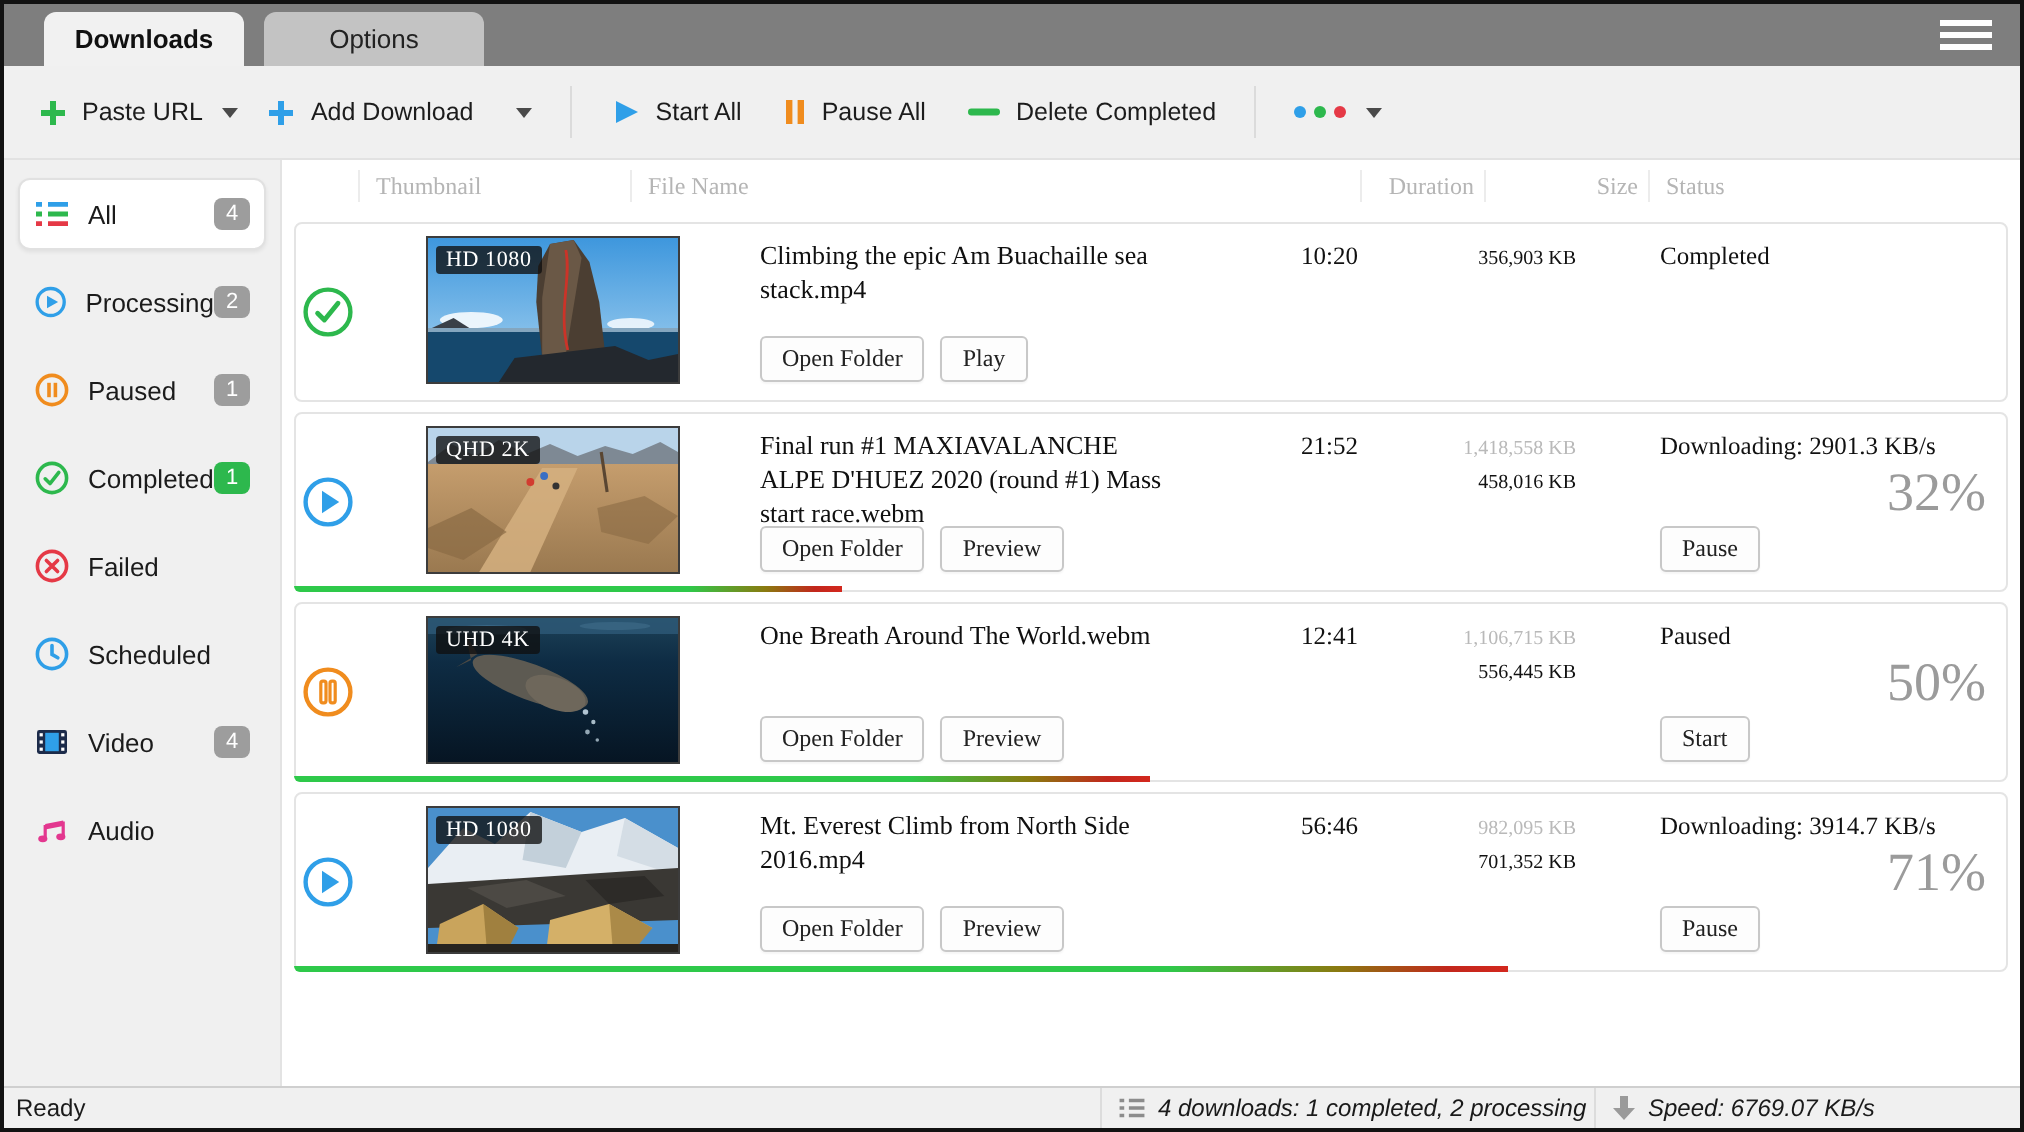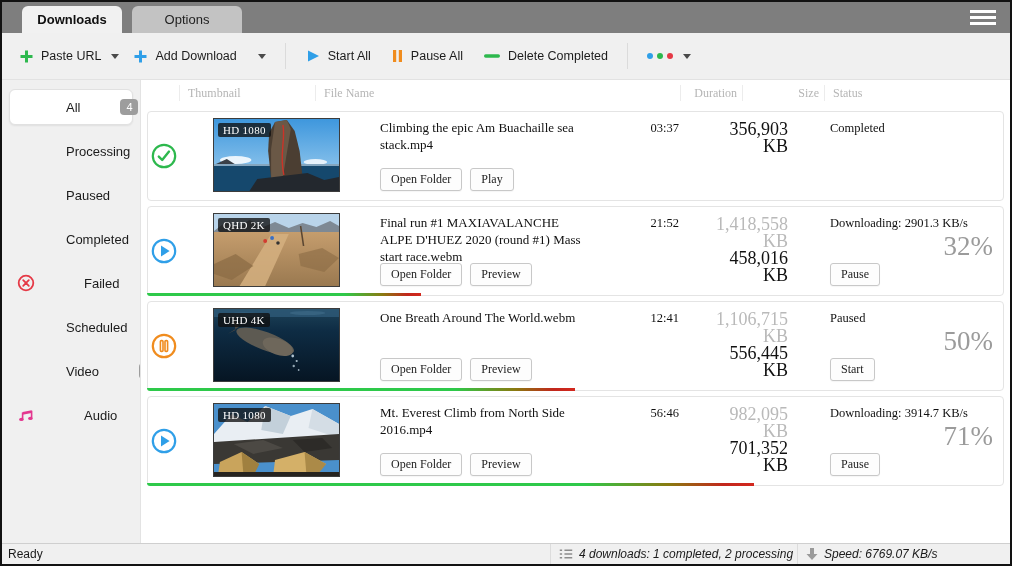--- a/index.html
+++ b/index.html
@@ -27,21 +27,21 @@
   .caret { width:0; height:0; border-left:4px solid transparent; border-right:4px solid transparent;
            border-top:5px solid #4a4a4a; margin-left:3px; cursor:pointer; }
   .tb-sep { width:1px; height:26px; background:#dbdbdb; margin:0 12px; }
   .dots { display:flex; gap:4px; align-items:center; }
   .dot { width:6px; height:6px; border-radius:50%; }
 
   
   .content { flex:1; display:flex; min-height:0; }
   .sidebar { width:138px; background:#f0f0f0; padding-top:9px; }
   .side-item { height:36px; margin:0 7px 8px 7px; display:flex; align-items:center;
-               padding:0 7px; border-radius:6px; cursor:pointer; border:1px solid transparent;gap:40px; }
+               padding:0 7px; border-radius:6px; cursor:pointer; border:1px solid transparent; }
   .side-item--selected { background:#fff; border-color:#e1e1e1; box-shadow:0 1px 2px rgba(0,0,0,.07); }
   .side-label { font-size:13px; color:#1b1b1b; margin-left:9px; }
   .side-badge { margin-left:auto; background:#9d9d9d; color:#fff; font-size:11px; line-height:16px;
                 padding:0 5px; min-width:18px; text-align:center; border-radius:4px; }
   .side-badge--green { background:#2db84d; }
 
   .main { flex:1; background:#fff; border-left:1px solid #e3e3e3; display:flex;
           flex-direction:column; min-width:0;font-family:Liberation Serif, serif; }
   .grid6 { display:grid; grid-template-columns:32px 136px 1fr 62px 82px 180px; }
   .list-header { height:26px; align-items:center; margin:0 6px; color:#b5b5b5;
@@ -59,21 +59,21 @@
   .thumb { width:127px; height:74px; border:1px solid #3c3c3c; position:relative; overflow:hidden; }
   .thumb svg { display:block; width:100%; height:100%; }
   .quality-badge { position:absolute; top:4px; left:4px; background:rgba(16,16,16,.78);
                    color:#fff; font-size:11px; padding:1px 5px; border-radius:2px; letter-spacing:.3px; }
   .cell-title { position:relative; padding:8px 10px 0 6px; font-size:13px; color:#101010; line-height:1.3; }
   .row-buttons { position:absolute; left:6px; bottom:9px; display:flex; gap:8px; }
   .btn { background:#fdfdfd; border:1px solid #c8c8c8; border-radius:3px; font-size:12px;
          color:#222; padding:3px 10px; cursor:pointer; font-family:inherit;
          box-shadow:0 1px 1px rgba(0,0,0,.04); }
   .cell-duration { text-align:right; padding:9px 4px 0 0; font-size:12.5px; color:#111; }
-  .cell-size { text-align:right; padding:9px 6px 0 0; font-size:18px; line-height:17px; }
+  .cell-size { text-align:right; padding:9px 6px 0 0; font-size:10px; line-height:17px; }
   .size-total { color:#b9b9b9; display:block; }
   .size-done { color:#111; display:block; }
   .cell-status { position:relative; padding:9px 0 0 7px; font-size:12.5px; color:#111; }
   .percent { position:absolute; right:10px; top:24px; font-size:27px; color:#9b9b9b; }
   .action-btn { position:absolute; left:7px; bottom:9px; }
   .progress { position:absolute; left:-1px; bottom:-1px; height:3px;
               background:linear-gradient(90deg,#2ec94a 0%,#2ec94a 72%,#8a7a10 86%,#c2271c 95%,#d3281e 100%);
               border-radius:0 0 0 3px; }
 
   
@@ -268,21 +268,21 @@
               <span class="quality-badge">HD 1080</span>
             </div>
           </div>
           <div class="cell-title">
             <span>Climbing the epic Am Buachaille sea stack.mp4</span>
             <div class="row-buttons">
               <button class="btn">Open Folder</button>
               <button class="btn">Play</button>
             </div>
           </div>
-          <div class="cell-duration">03:37</div>
+          <div class="cell-duration">10:20</div>
           <div class="cell-size">
             <span class="size-done">356,903 KB</span>
           </div>
           <div class="cell-status">
             <span>Completed</span>
           </div>
         </div>
 
         <div class="row-card grid6">
           <div class="cell-state">

